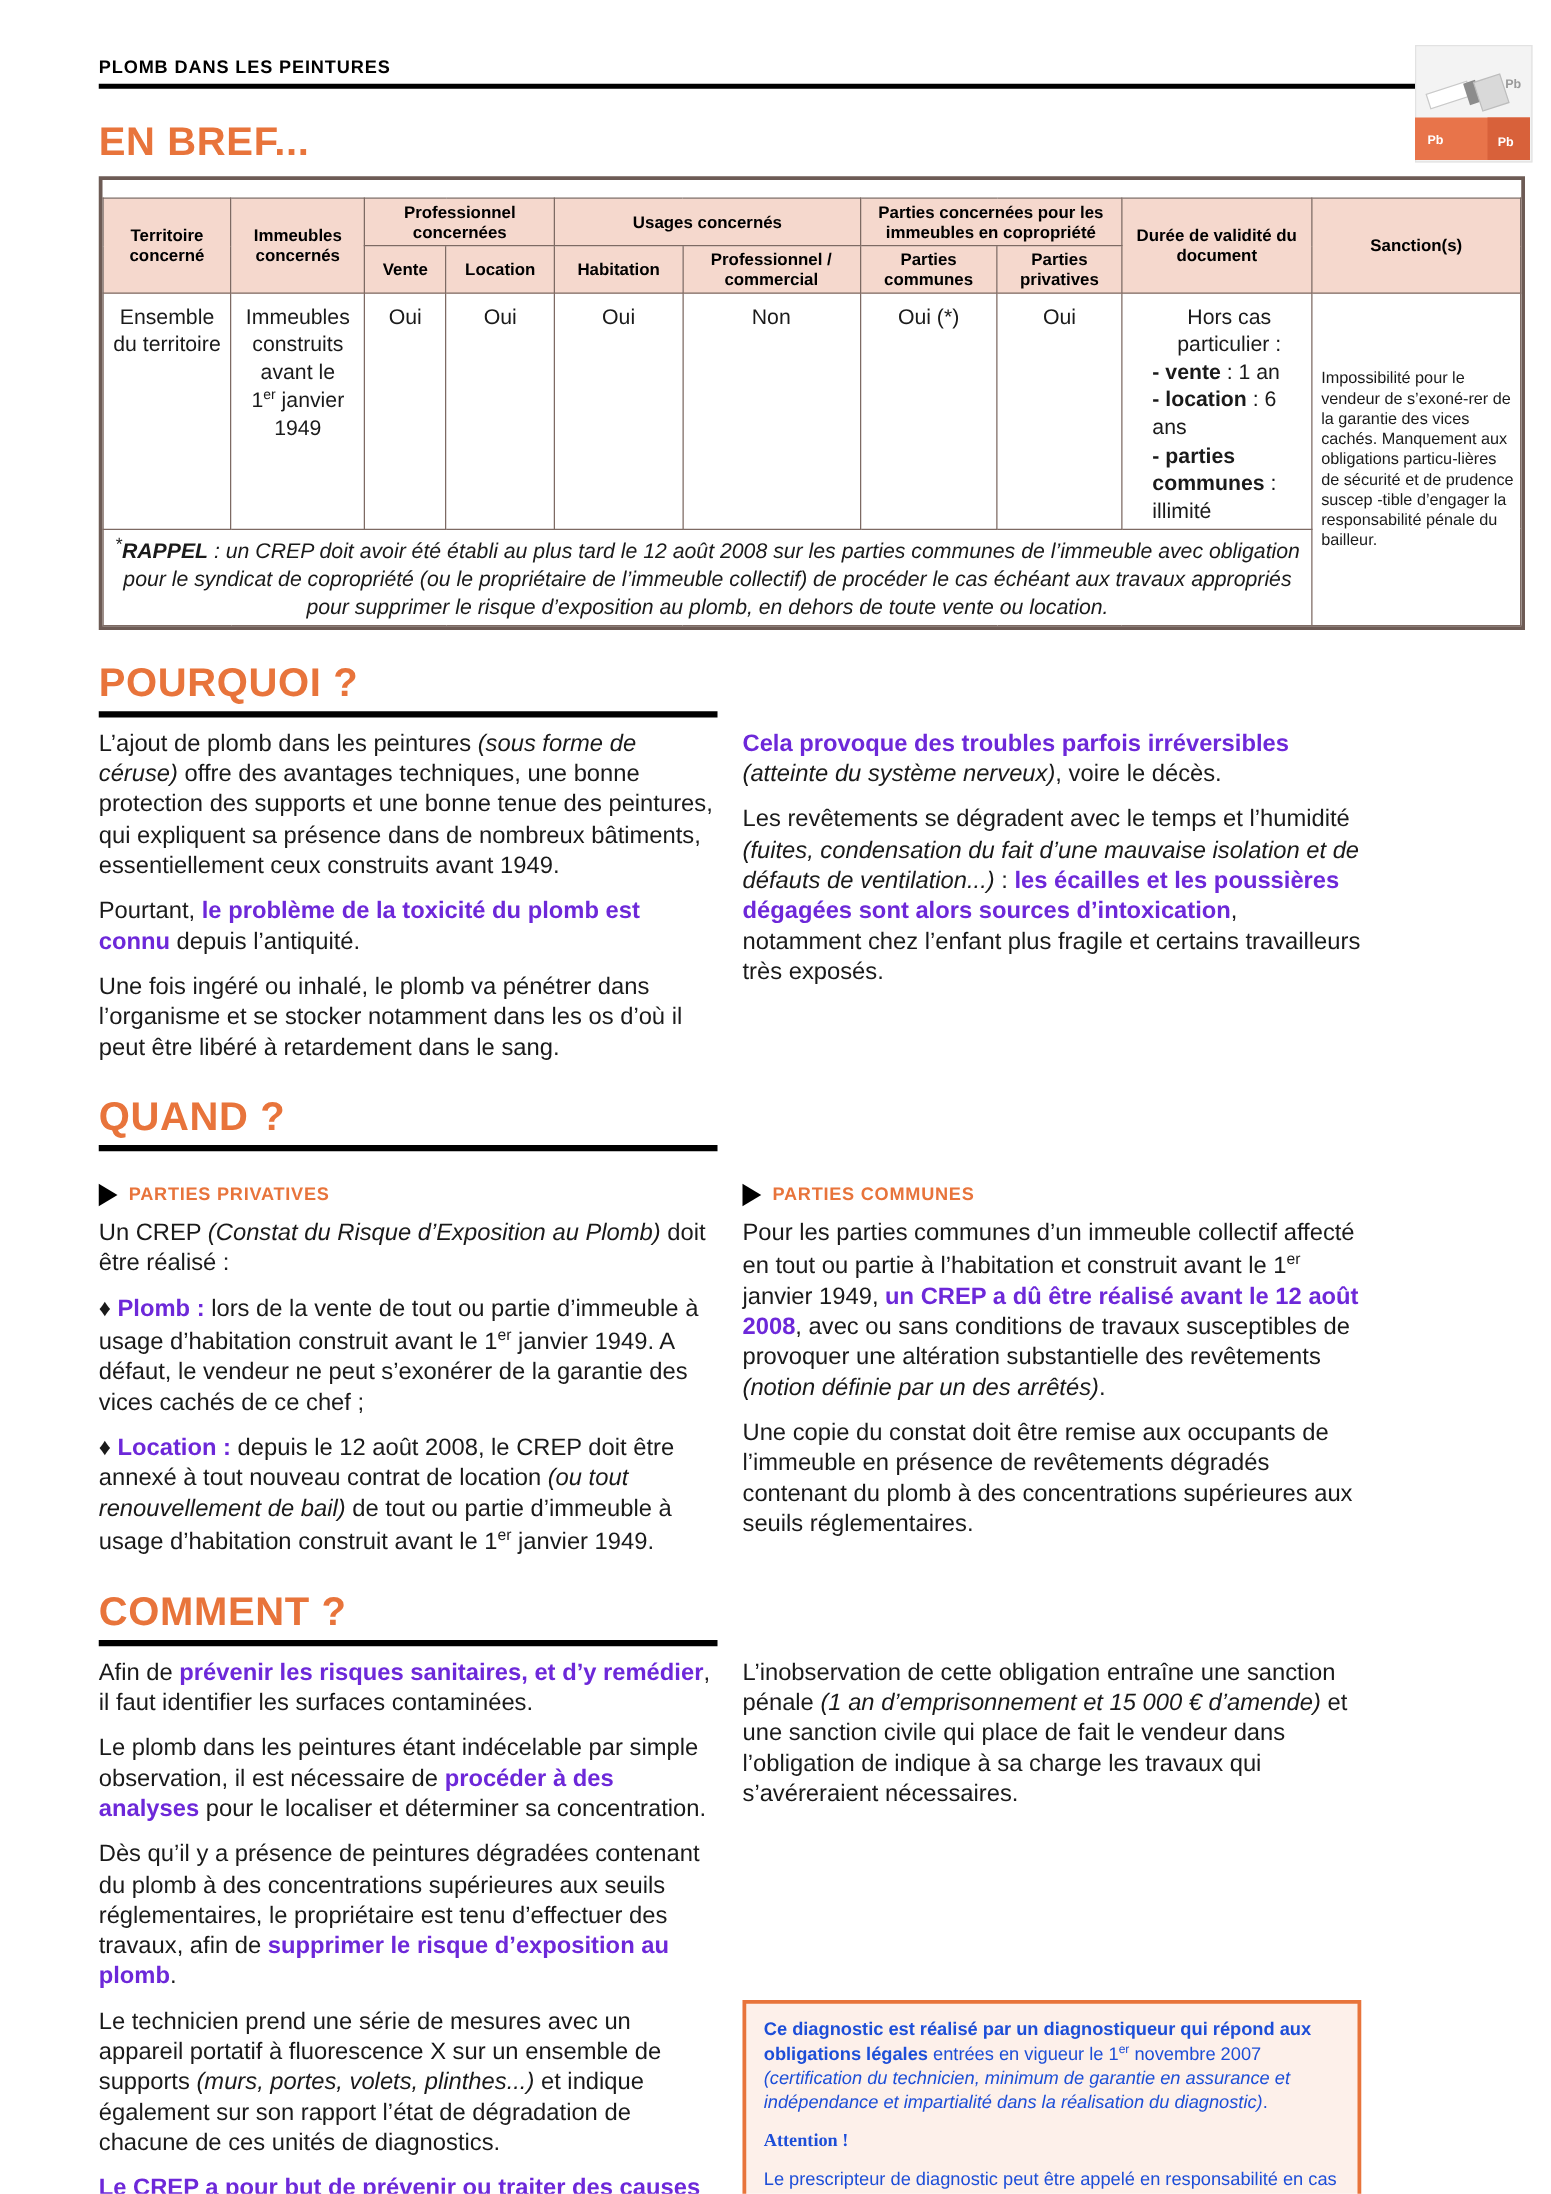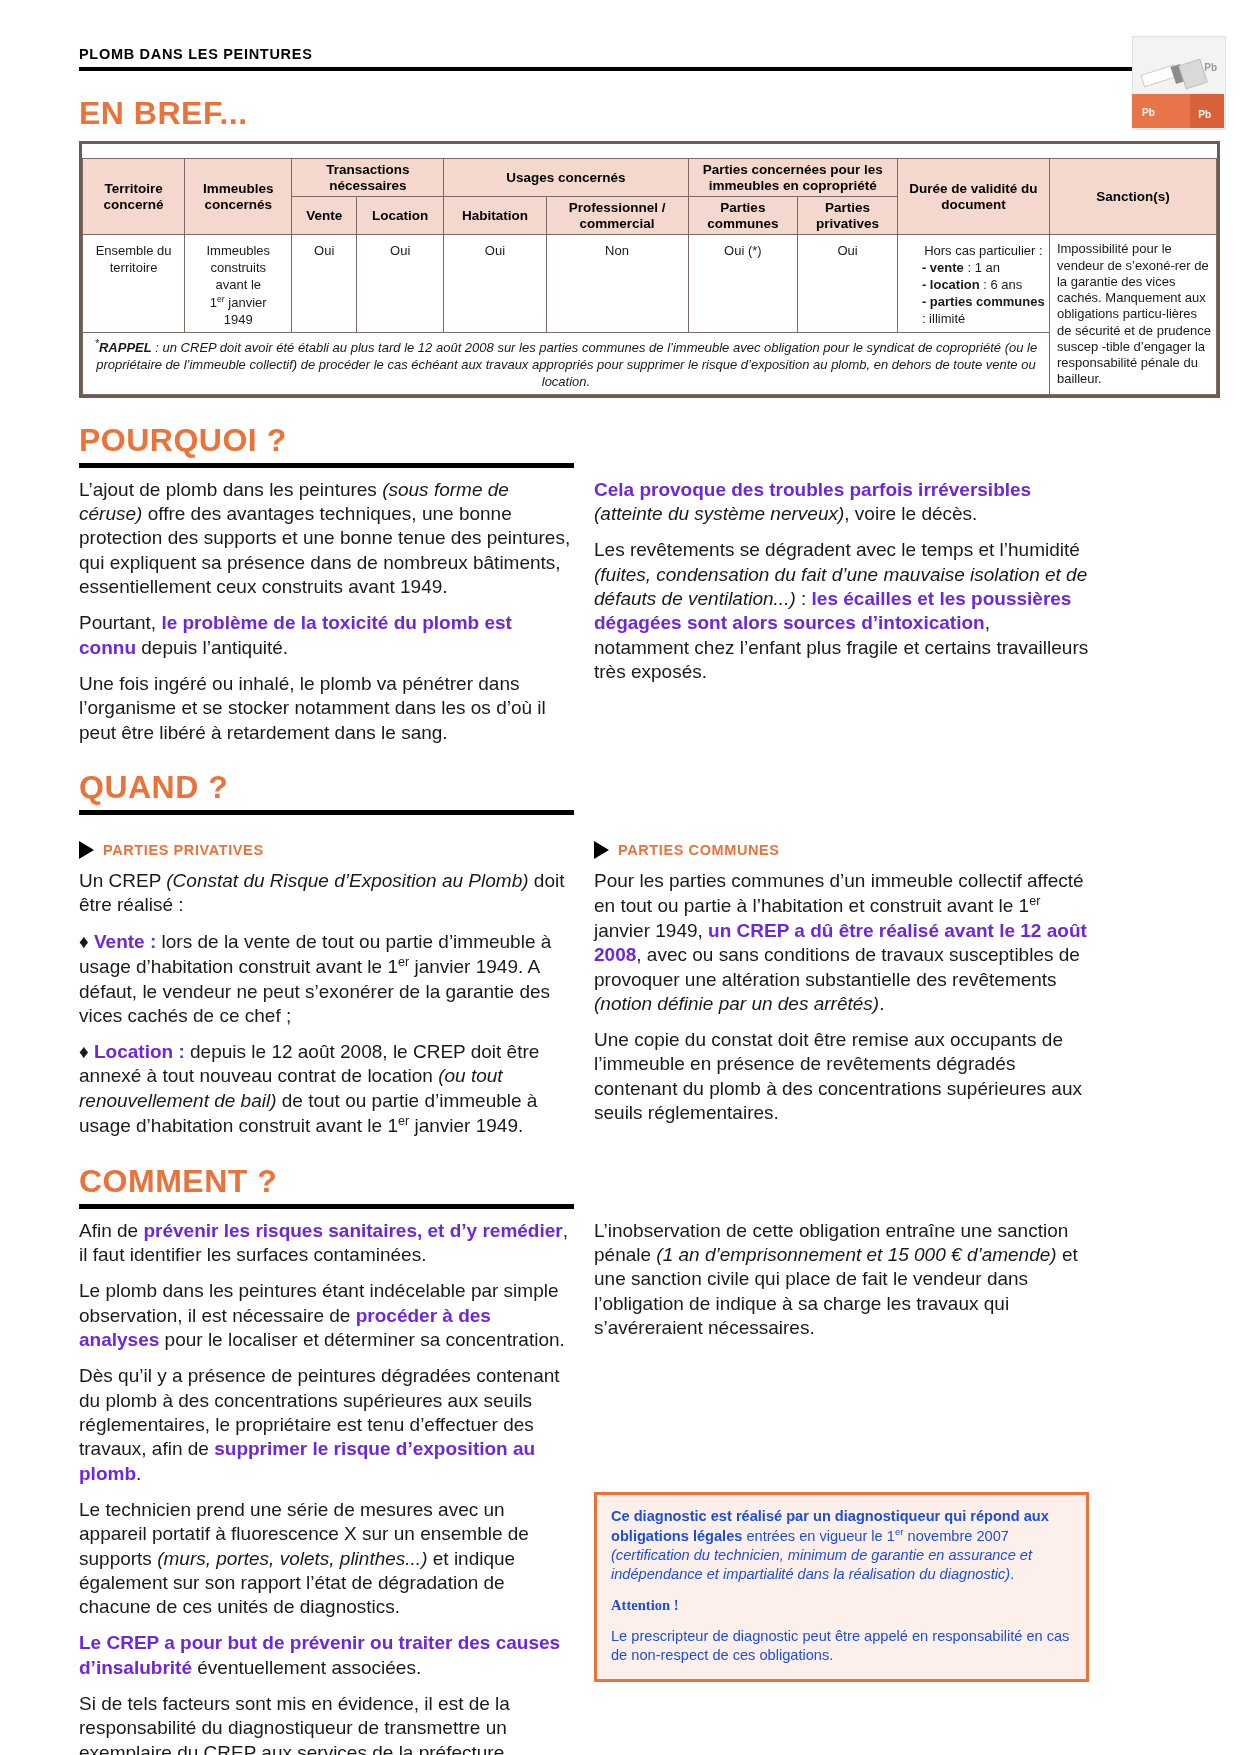--- a/index.html
+++ b/index.html
@@ -46,21 +46,21 @@
   }
   table.brief th,table.brief td{
     border:1px solid #7d6a63;
     text-align:center;vertical-align:middle;
     padding:3px 4px;
   }
   table.brief th{
     background:#f5d8cd;font-size:13.5px;font-weight:bold;color:#000;line-height:1.15;
   }
   table.brief td{
-    background:#fff;font-size:13px;color:#1a1a1a;line-height:1.3;font-weight:400;
+    background:#fff;font-size:17px;color:#1a1a1a;line-height:1.3;font-weight:400;
   }
   table.brief td.tall{vertical-align:top;padding-top:8px;}
   table.brief td.valid{text-align:left;padding-left:24px;}
   table.brief td.valid .ctr{text-align:center;}
   table.brief td.sanct{text-align:left;font-size:13px;line-height:1.25;padding:6px 5px 6px 7px;}
   .outer{border:3px solid #6d5b55;}
   .rappel{
     font-style:italic;font-size:13.4px;line-height:1.45;text-align:justify;
     padding:5px 8px 6px 8px;background:#fff;color:#111;
   }
@@ -132,21 +132,21 @@
           <col style="width:11.4%">
           <col style="width:8.8%">
           <col style="width:8.0%">
         <col style="width:12.2%">
           <col style="width:13.4%">
       </colgroup>
       <tbody>
           <tr>
         <th rowspan="2">Territoire concerné</th>
         <th rowspan="2">Immeubles concernés</th>
-        <th colspan="2">Transactions nécessaires</th>
+        <th colspan="2">Professionnel concernées</th>
         <th colspan="2">Usages concernés</th>
         <th colspan="2">Parties concernées pour les immeubles en copropriété</th>
         <th rowspan="2">Durée de validité du document</th>
         <th rowspan="2">Sanction(s)</th>
       </tr>
       <tr>
         <th>Vente</th>
         <th>Location</th>
         <th>Habitation</th>
         <th>Professionnel / commercial</th>
@@ -203,21 +203,21 @@
     <h2>QUAND ?</h2>
     <div class="bar"></div>
   </div>
   <div class="cols">
     <div class="col">
       <div class="subhead">
         <div class="tri"></div>
         <div class="lbl">PARTIES PRIVATIVES</div>
       </div>
       <p class="b"><span>Un CREP </span><i class="i">(Constat du Risque d’Exposition au Plomb)</i><span> doit être réalisé :</span></p>
-      <p class="b"><span>♦</span> <span class="bd">Vente :</span><span> lors de la vente de tout ou partie d’immeuble à usage d’habitation construit avant le 1</span><sup class="ord">er</sup><span> janvier 1949. A défaut, le vendeur ne peut s’exonérer de la garantie des vices cachés de ce chef ;</span></p>
+      <p class="b"><span>♦</span> <span class="bd">Plomb :</span><span> lors de la vente de tout ou partie d’immeuble à usage d’habitation construit avant le 1</span><sup class="ord">er</sup><span> janvier 1949. A défaut, le vendeur ne peut s’exonérer de la garantie des vices cachés de ce chef ;</span></p>
       <p class="b"><span>♦</span> <span class="bd">Location :</span><span> depuis le 12 août 2008, le CREP doit être annexé à tout nouveau contrat de location </span><i class="i">(ou tout renouvellement de bail)</i><span> de tout ou partie d’immeuble à usage d’habitation construit avant le 1</span><sup class="ord">er</sup><span> janvier 1949.</span></p>
     </div>
     <div class="col">
       <div class="subhead">
         <div class="tri"></div>
         <div class="lbl">PARTIES COMMUNES</div>
       </div>
       <p class="b"><span>Pour les parties communes d’un immeuble collectif affecté en tout ou partie à l’habitation et construit avant le 1</span><sup class="ord">er</sup><span> janvier 1949, </span><span class="bd">un CREP a dû être réalisé avant le 12 août 2008</span><span>, avec ou sans conditions de travaux susceptibles de provoquer une altération substantielle des revêtements </span><i class="i">(notion définie par un des arrêtés)</i><span>.</span></p>
       <p class="b">Une copie du constat doit être remise aux occupants de l’immeuble en présence de revêtements dégradés contenant du plomb à des concentrations supérieures aux seuils réglementaires.</p>
     </div>

